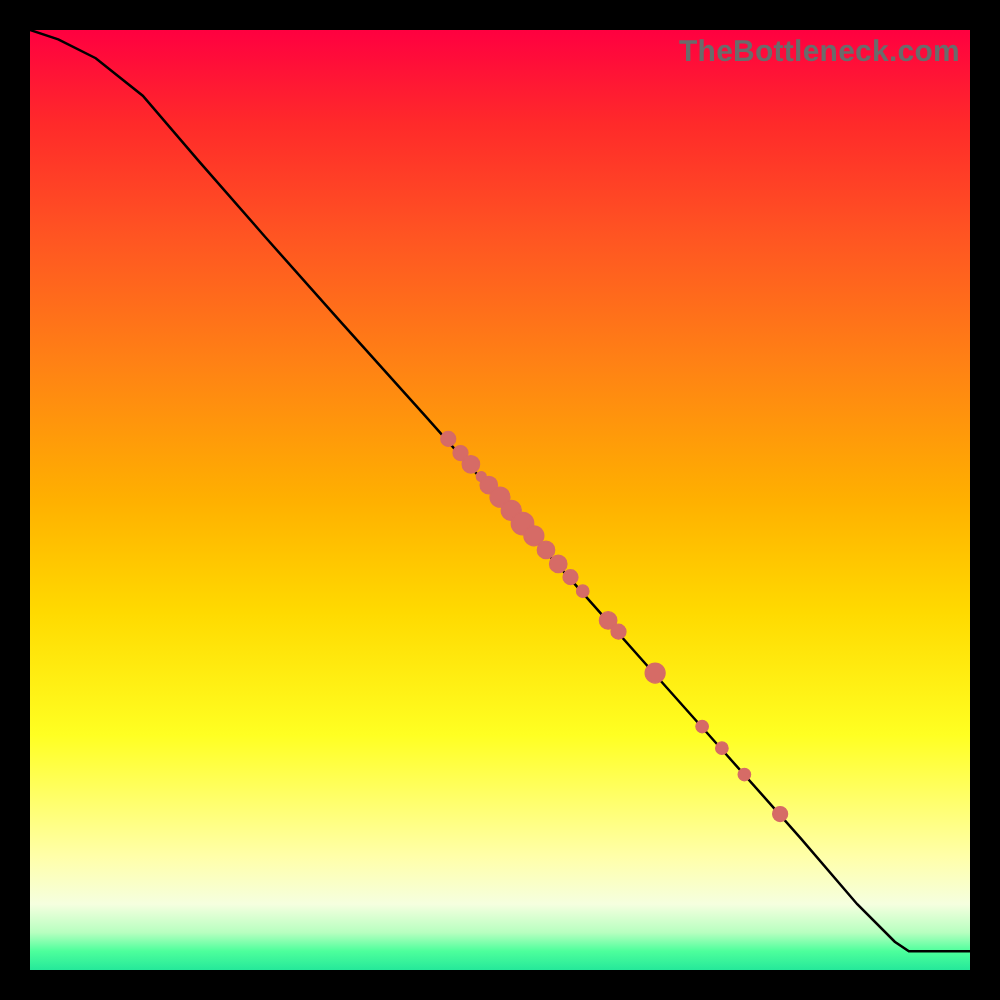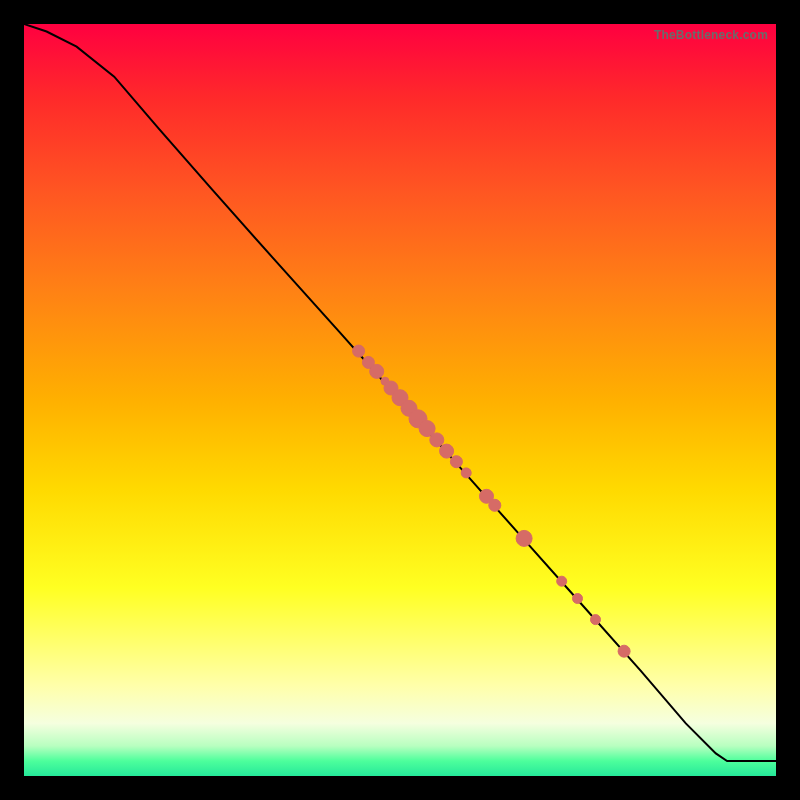--- a/index.html
+++ b/index.html
@@ -29,21 +29,21 @@
       #b8ffc0 96%,
       #4dff9c 98%,
       #25e89a 100%
     );
   }
   .watermark {
     position: absolute;
     top: 4px;
     right: 8px;
     font-family: Arial, Helvetica, sans-serif;
-    font-size: 12px;
+    font-size: 24px;
     font-weight: bold;
     color: #6b6b6b;
     letter-spacing: 0.2px;
     user-select: none;
   }
   svg { position: absolute; left: 0; top: 0; }
   .curve { fill: none; stroke: #000; stroke-width: 2; }
   .dot { fill: #d66b66; stroke: #d66b66; }
 </style>
 </head>

